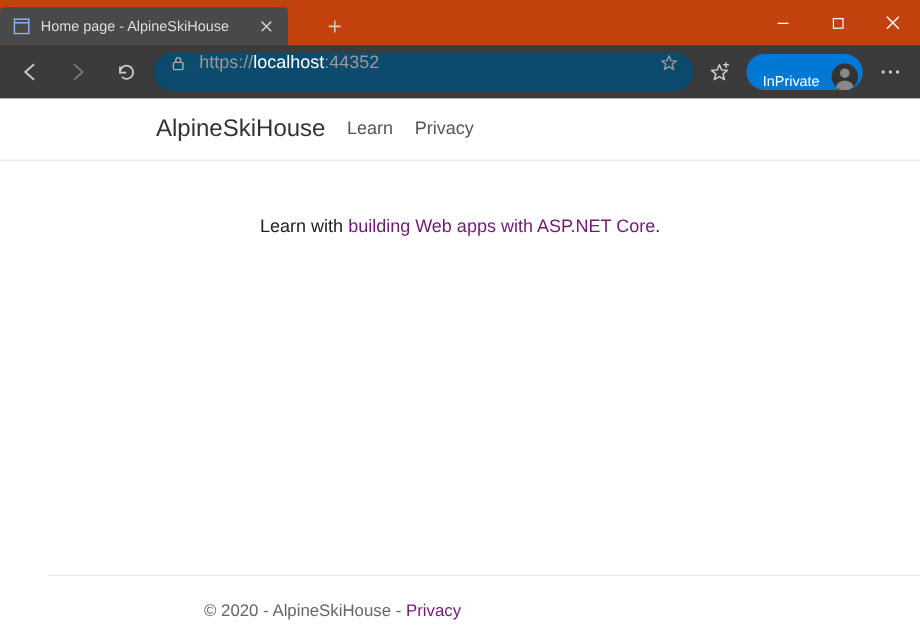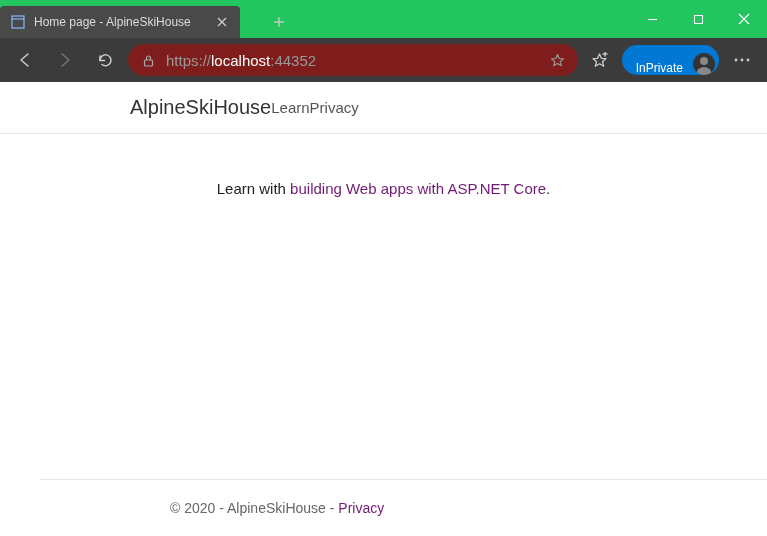--- a/index.html
+++ b/index.html
@@ -8,21 +8,21 @@
       width: 767px;
       height: 536px;
       background: #2b2b2b;
       overflow: hidden;
       display: flex;
       flex-direction: column;
     }
     
     .titlebar {
       height: 38px;
-      background: #22c55e;
+      background: #c2410c;
       display: flex;
       align-items: stretch;
       color: #fff;
       gap: 22px;
     }
     .tab {
       display: flex;
       align-items: center;
       background: #494949;
       padding: 0 10px;
@@ -95,24 +95,24 @@
       align-items: center;
       justify-content: center;
       color: #ccc;
       cursor: pointer;
       border-radius: 4px;
     }
     .nav-btn.disabled { color: #777; }
     .addressbar {
       flex: 1;
       height: 32px;
-      background: #7f1d1d;
+      background: #0c4a6e;
       border-radius: 16px;
       display: flex;
-      align-items: center;
+      align-items: flex-start;
       padding: 0 12px;
       gap: 10px;
     }
     .lock-icon {
       width: 16px;
       height: 16px;
       display: inline-flex;
       align-items: center;
       justify-content: center;
       color: #aaa;
@@ -193,20 +193,21 @@
       flex: 1;
       background: #fff;
       display: flex;
       flex-direction: column;
       overflow: hidden;
     }
     .navbar {
       display: flex;
       align-items: center;
       padding: 14px 0;
+      gap: 18px;
       border-bottom: 1px solid #e6e6e6;
       padding-left: 130px;
     }
     .brand {
       font-size: 20px;
       color: #333;
       cursor: pointer;
     }
     .navlink {
       font-size: 15px;

